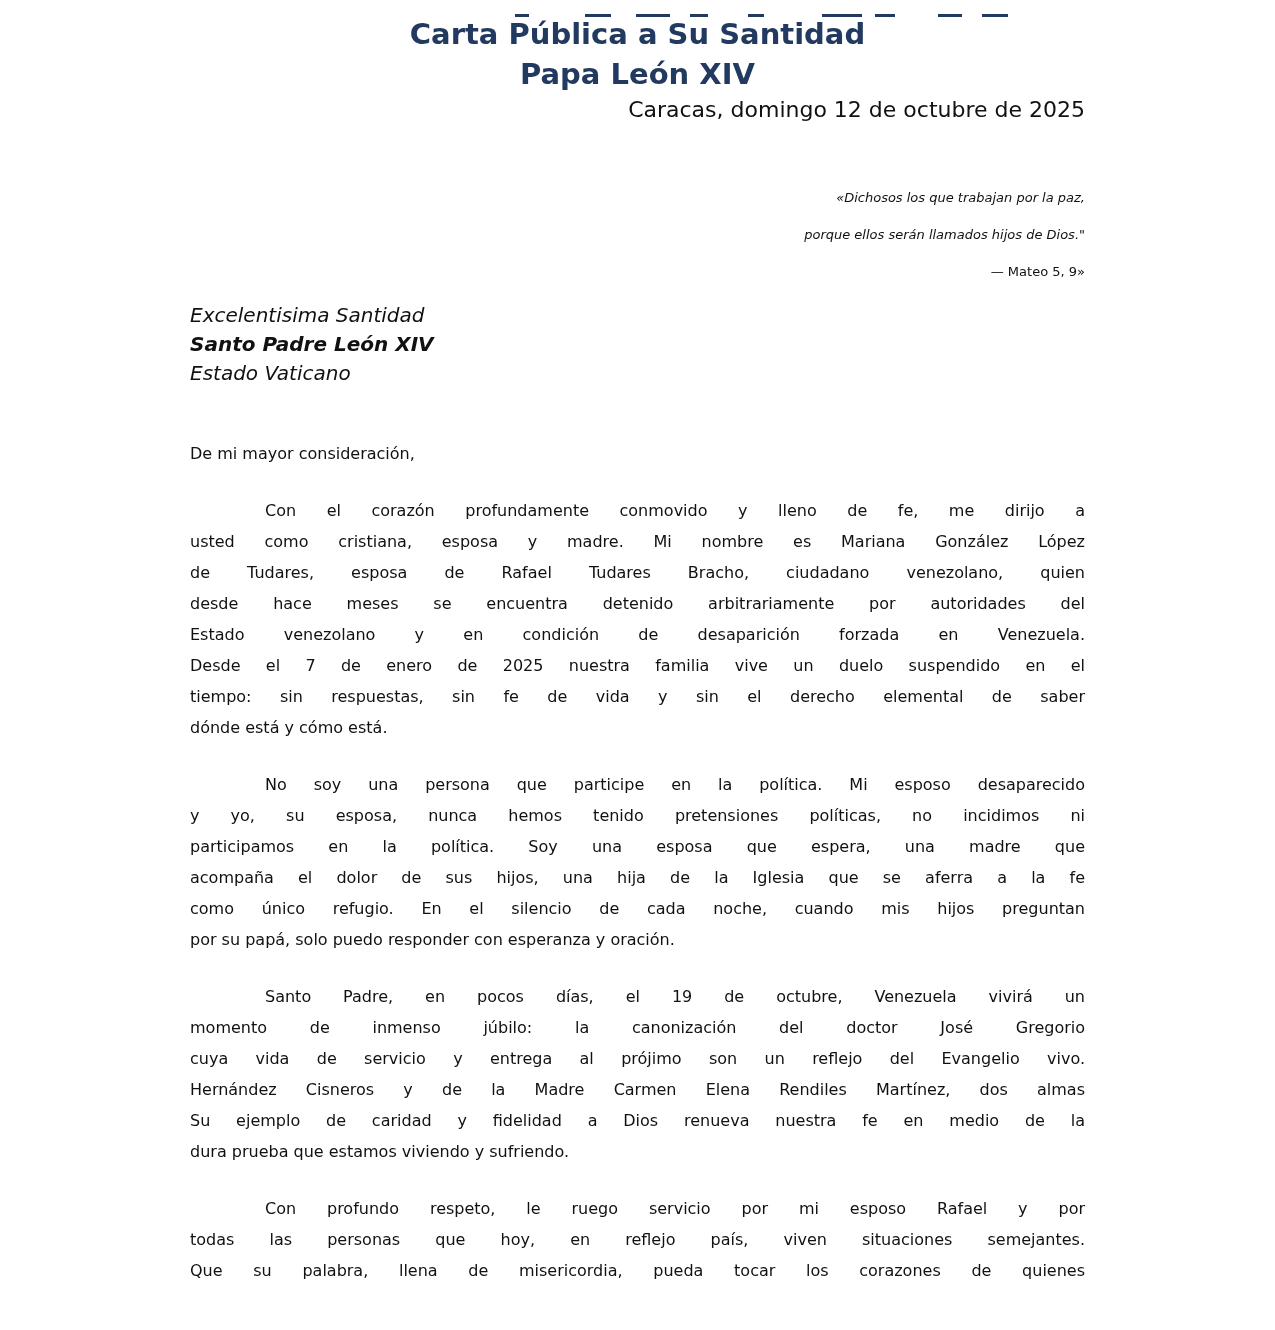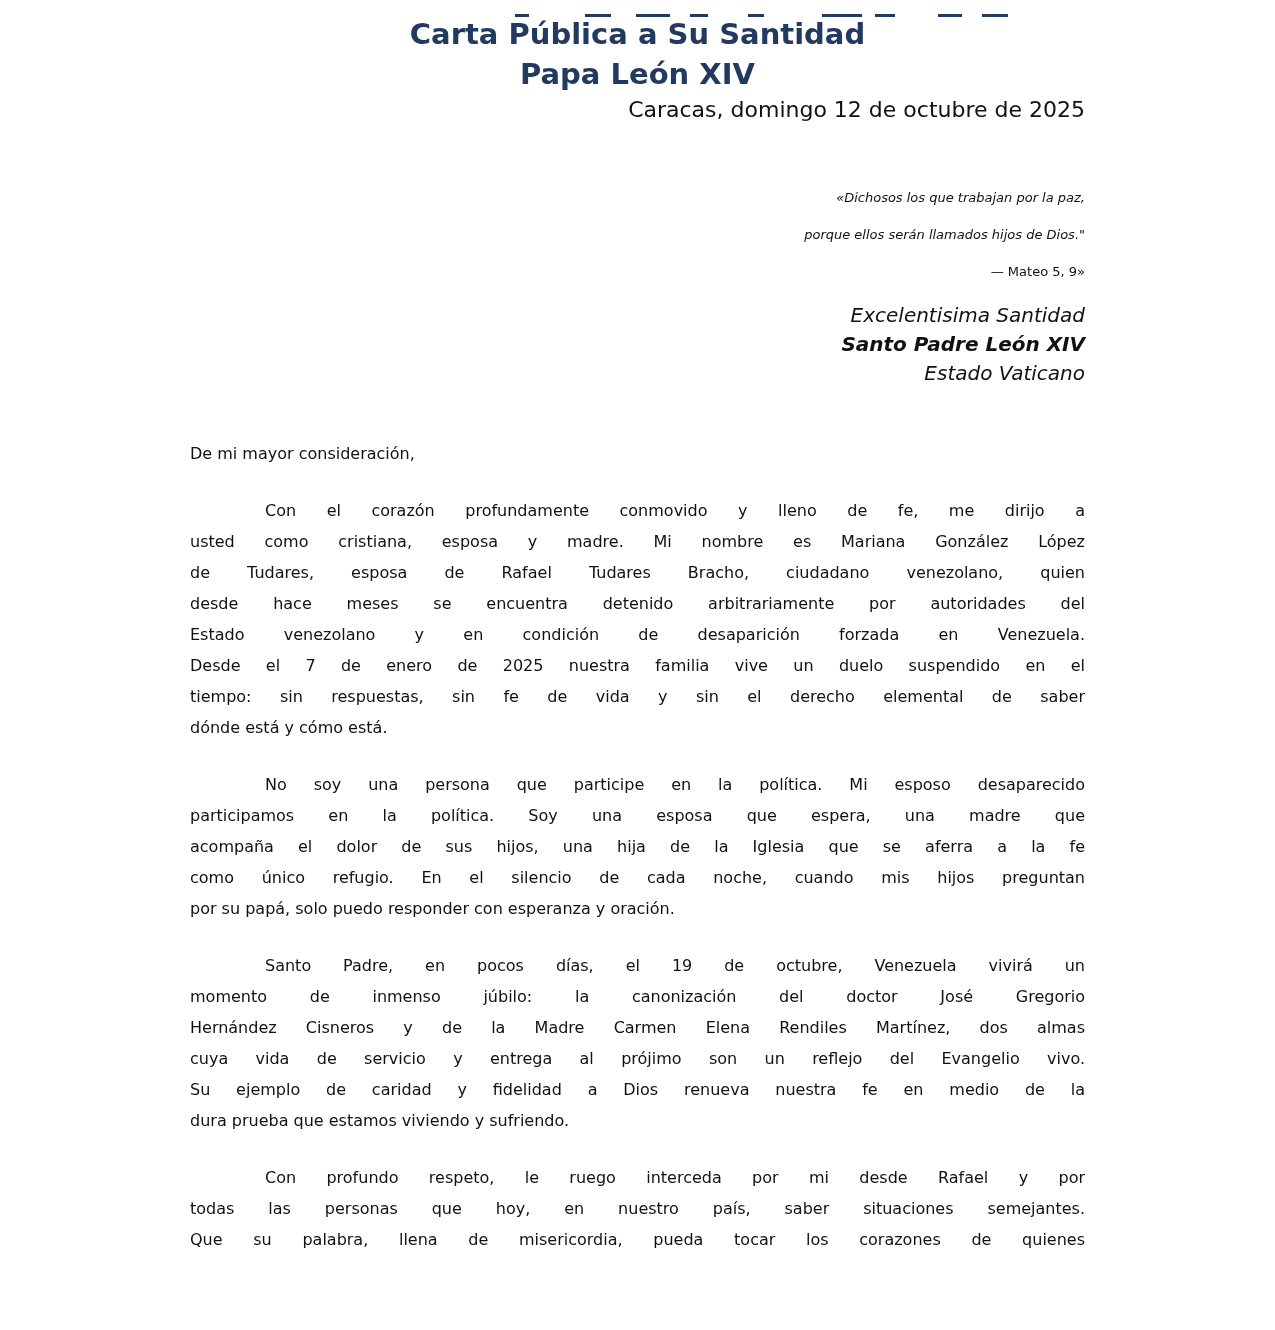--- a/index.html
+++ b/index.html
@@ -58,21 +58,21 @@
     line-height: 37px;
     text-align: right;
   }
   .epigraph .ep-line { font-style: italic; }
   .epigraph .ep-attr { font-style: normal; }
   .recipient {
     margin-top: 11px;
     font-size: 20px;
     line-height: 29px;
     font-style: italic;
-    text-align: right;
+    text-align: left;
   }
   .recipient .r2 { font-weight: bold; }
   .salutation {
     margin-top: 50px;
     font-size: 16px;
     line-height: 31px;
     text-align: left;
   }
   .para {
     margin-top: 26px;
@@ -133,32 +133,33 @@
       <div class="line">usted como cristiana, esposa y madre. Mi nombre es Mariana González López</div>
       <div class="line">de Tudares, esposa de Rafael Tudares Bracho, ciudadano venezolano, quien</div>
       <div class="line">desde hace meses se encuentra detenido arbitrariamente por autoridades del</div>
       <div class="line">Estado venezolano y en condición de desaparición forzada en Venezuela.</div>
       <div class="line">Desde el 7 de enero de 2025 nuestra familia vive un duelo suspendido en el</div>
       <div class="line">tiempo: sin respuestas, sin fe de vida y sin el derecho elemental de saber</div>
       <div class="line last">dónde está y cómo está.</div>
     </div>
   <div class="para">
       <div class="line first">No soy una persona que participe en la política. Mi esposo desaparecido</div>
+      <div class="line">y yo, su esposa, nunca hemos tenido pretensiones políticas, no incidimos ni</div>
       <div class="line">participamos en la política. Soy una esposa que espera, una madre que</div>
       <div class="line">acompaña el dolor de sus hijos, una hija de la Iglesia que se aferra a la fe</div>
       <div class="line">como único refugio. En el silencio de cada noche, cuando mis hijos preguntan</div>
       <div class="line last">por su papá, solo puedo responder con esperanza y oración.</div>
     </div>
   <div class="para">
       <div class="line first">Santo Padre, en pocos días, el 19 de octubre, Venezuela vivirá un</div>
       <div class="line">momento de inmenso júbilo: la canonización del doctor José Gregorio</div>
+      <div class="line">cuya vida de servicio y entrega al prójimo son un reflejo del Evangelio vivo.</div>
       <div class="line">Hernández Cisneros y de la Madre Carmen Elena Rendiles Martínez, dos almas</div>
-      <div class="line">cuya vida de servicio y entrega al prójimo son un reflejo del Evangelio vivo.</div>
       <div class="line">Su ejemplo de caridad y fidelidad a Dios renueva nuestra fe en medio de la</div>
       <div class="line last">dura prueba que estamos viviendo y sufriendo.</div>
     </div>
   <div class="para">
-      <div class="line first">Con profundo respeto, le ruego interceda por mi desde Rafael y por</div>
-      <div class="line">todas las personas que hoy, en nuestro país, saber situaciones semejantes.</div>
+      <div class="line first">Con profundo respeto, le ruego servicio por mi esposo Rafael y por</div>
+      <div class="line">todas las personas que hoy, en reflejo país, viven situaciones semejantes.</div>
       <div class="line">Que su palabra, llena de misericordia, pueda tocar los corazones de quienes</div>
     </div>
 
 </div>
 
 </body></html>

